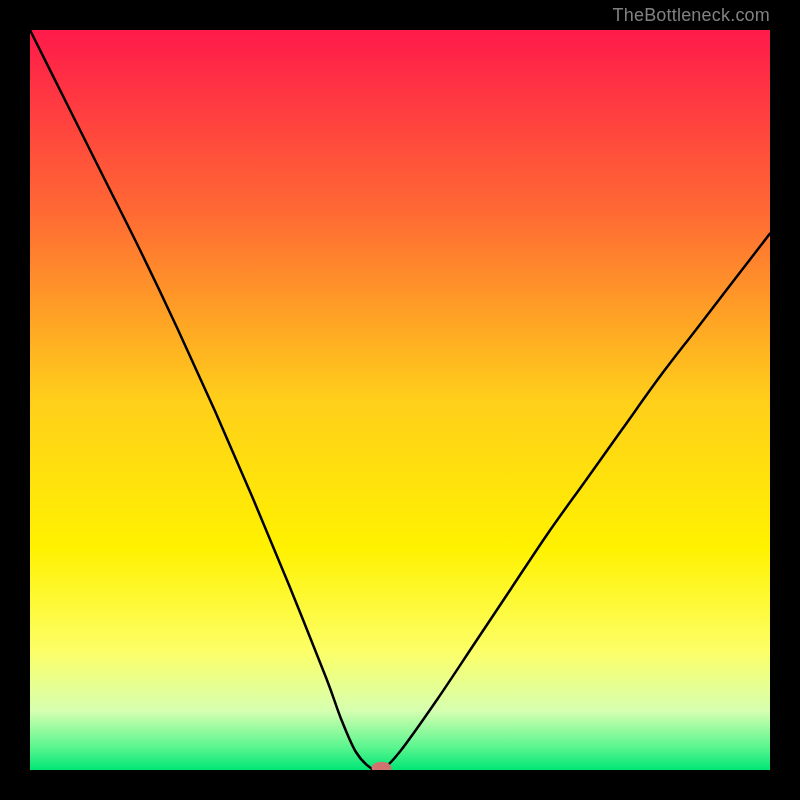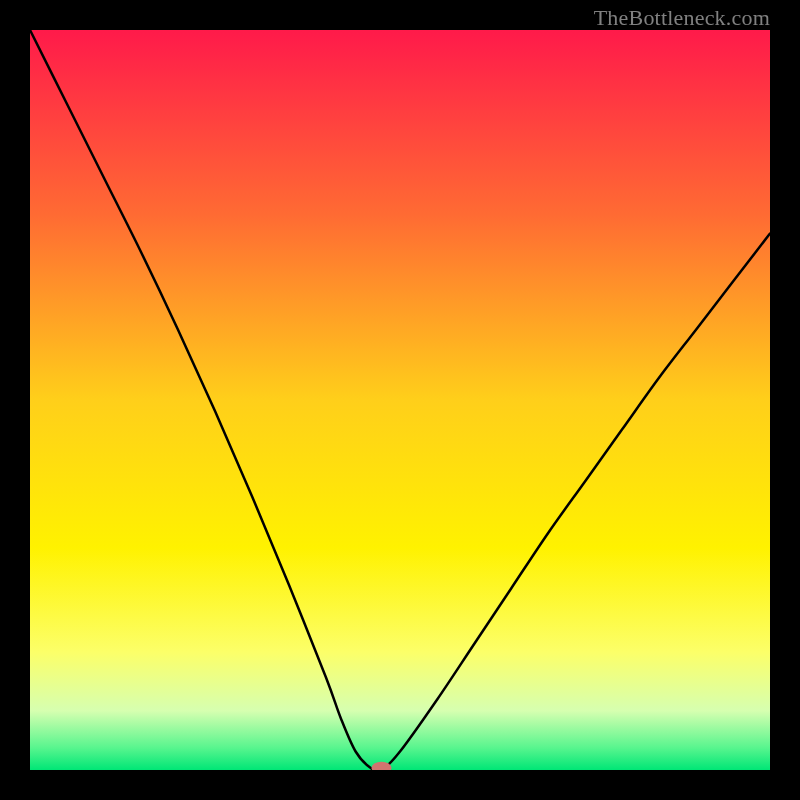--- a/index.html
+++ b/index.html
@@ -23,24 +23,23 @@
     top: 30px;
     width: 740px;
     height: 740px;
     overflow: hidden;
   }
   .watermark {
     position: absolute;
     top: 5px;
     right: 30px;
     color: #808080;
-    font-size: 22px;
+    font-size: 18px;
     font-weight: 500;
     letter-spacing: 0.2px;
-    font-family: Liberation Serif, serif;
   }
   svg {
     display: block;
   }
 </style>
 </head>
 <body>
 
 <div class="frame">
 

